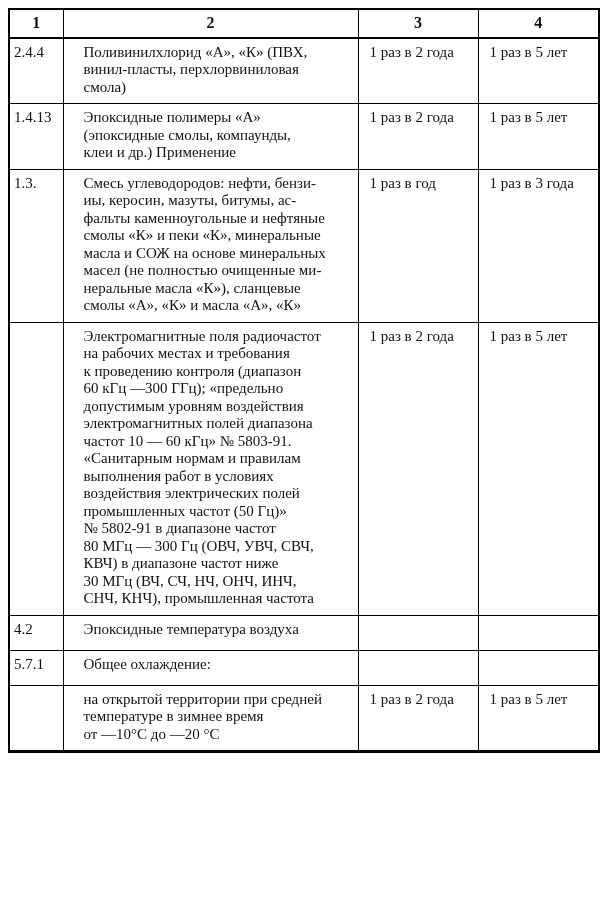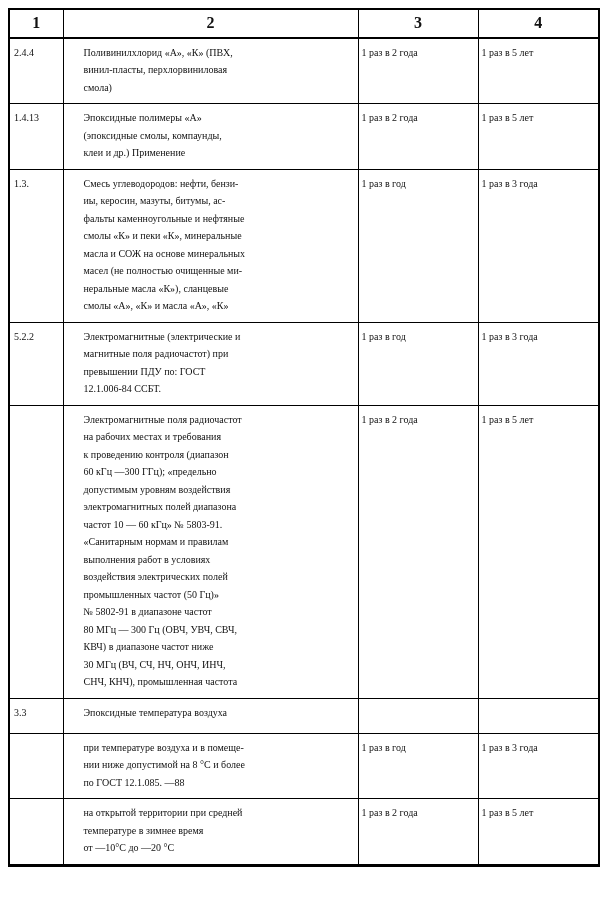--- a/index.html
+++ b/index.html
@@ -24,37 +24,37 @@
     border: 2px solid #000000;
     border-bottom-width: 3px;
   }
   col.c-num  { width: 54px; }
   col.c-desc { width: 295px; }
   col.c-f1   { width: 120px; }
   col.c-f2   { width: 121px; }
   th, td {
     border: 1px solid #000000;
     vertical-align: top;
-    font-size: 10px;
+    font-size: 15px;
     line-height: 17.5px;
     padding: 5px 3px 7px 5px;
     white-space: pre-line;
     overflow: hidden;
   }
   thead th {
     font-weight: bold;
     text-align: center;
     font-size: 16px;
     padding: 4px 2px 5px 2px;
     border-bottom: 2px solid #000000;
     white-space: normal;
   }
   td.num-cell  { padding-left: 4px; }
   td.desc-cell { padding-left: 20px; padding-right: 2px; }
-  td.freq-cell { padding-left: 3px; }
+  td.freq-cell { padding-left: 11px; }
   tr.section-row td { height: 22px; }
 </style>
 </head>
 <body>
 
 <div class="page">
   <table class="doc-table">
     <colgroup>
       <col class="c-num">
         <col class="c-desc">
@@ -93,29 +93,20 @@
 фальты каменноугольные и нефтяные
 смолы «К» и пеки «К», минеральные
 масла и СОЖ на основе минеральных
 масел (не полностью очищенные ми-
 неральные масла «К»), сланцевые
 смолы «А», «К» и масла «А», «К»</td>
         <td class="freq-cell">1 раз в год</td>
         <td class="freq-cell">1 раз в 3 года</td>
       </tr>
       <tr>
-        <td class="num-cell">5.2.2</td>
-        <td class="desc-cell">Электромагнитные (электрические и
-магнитные поля радиочастот) при
-превышении ПДУ по: ГОСТ
-12.1.006-84 ССБТ.</td>
-        <td class="freq-cell">1 раз в год</td>
-        <td class="freq-cell">1 раз в 3 года</td>
-      </tr>
-      <tr>
         <td class="num-cell"></td>
         <td class="desc-cell">Электромагнитные поля радиочастот
 на рабочих местах и требования
 к проведению контроля (диапазон
 60 кГц —300 ГГц); «предельно
 допустимым уровням воздействия
 электромагнитных полей диапазона
 частот 10 — 60 кГц» № 5803-91.
 «Санитарным нормам и правилам
 выполнения работ в условиях
@@ -123,32 +114,30 @@
 промышленных частот (50 Гц)»
 № 5802-91 в диапазоне частот
 80 МГц — 300 Гц (ОВЧ, УВЧ, СВЧ,
 КВЧ) в диапазоне частот ниже
 30 МГц (ВЧ, СЧ, НЧ, ОНЧ, ИНЧ,
 СНЧ, КНЧ), промышленная частота</td>
         <td class="freq-cell">1 раз в 2 года</td>
         <td class="freq-cell">1 раз в 5 лет</td>
       </tr>
       <tr class="section-row">
-        <td class="num-cell">3.3</td>
+        <td class="num-cell">4.2</td>
         <td class="desc-cell">Эпоксидные температура воздуха</td>
         <td class="freq-cell"></td>
         <td class="freq-cell"></td>
       </tr>
-      <tr>
-        <td class="num-cell"></td>
-        <td class="desc-cell">при температуре воздуха и в помеще-
-нии ниже допустимой на 8 °С и более
-по ГОСТ 12.1.085. —88</td>
-        <td class="freq-cell">1 раз в год</td>
-        <td class="freq-cell">1 раз в 3 года</td>
+      <tr class="section-row">
+        <td class="num-cell">5.7.1</td>
+        <td class="desc-cell">Общее охлаждение:</td>
+        <td class="freq-cell"></td>
+        <td class="freq-cell"></td>
       </tr>
       <tr>
         <td class="num-cell"></td>
         <td class="desc-cell">на открытой территории при средней
 температуре в зимнее время
 от —10°С до —20 °С</td>
         <td class="freq-cell">1 раз в 2 года</td>
         <td class="freq-cell">1 раз в 5 лет</td>
       </tr>
     </tbody>

